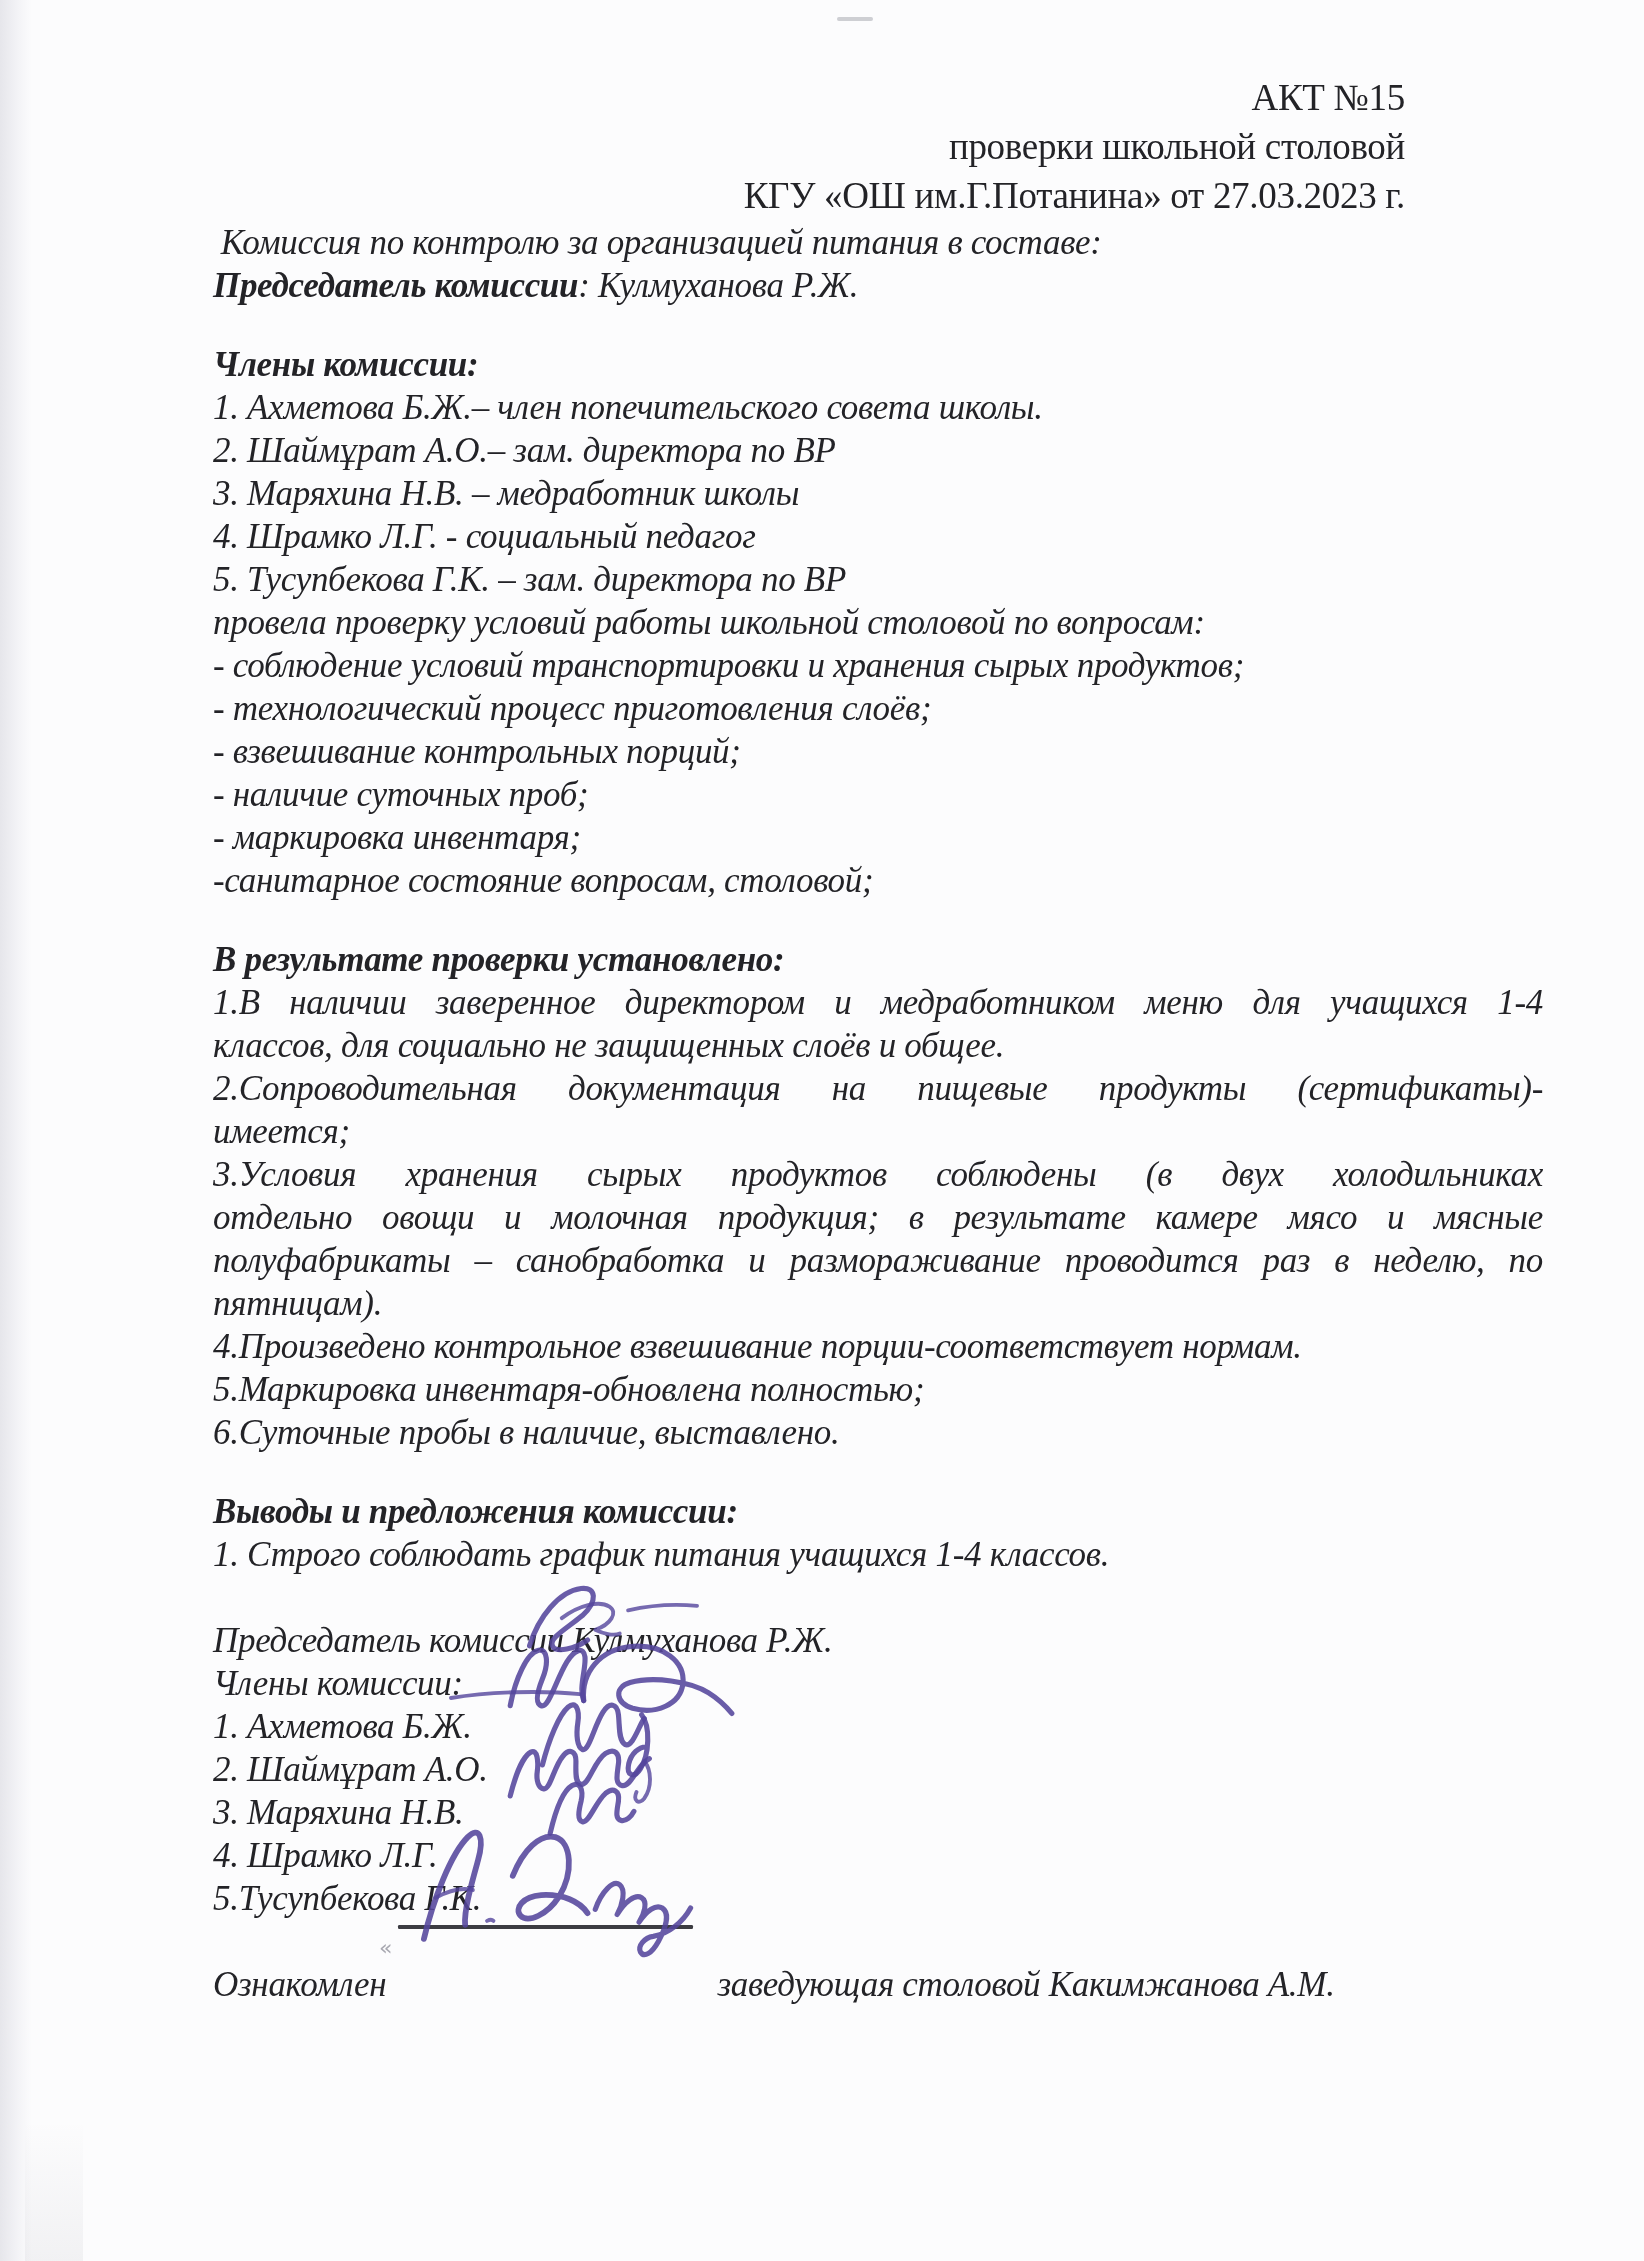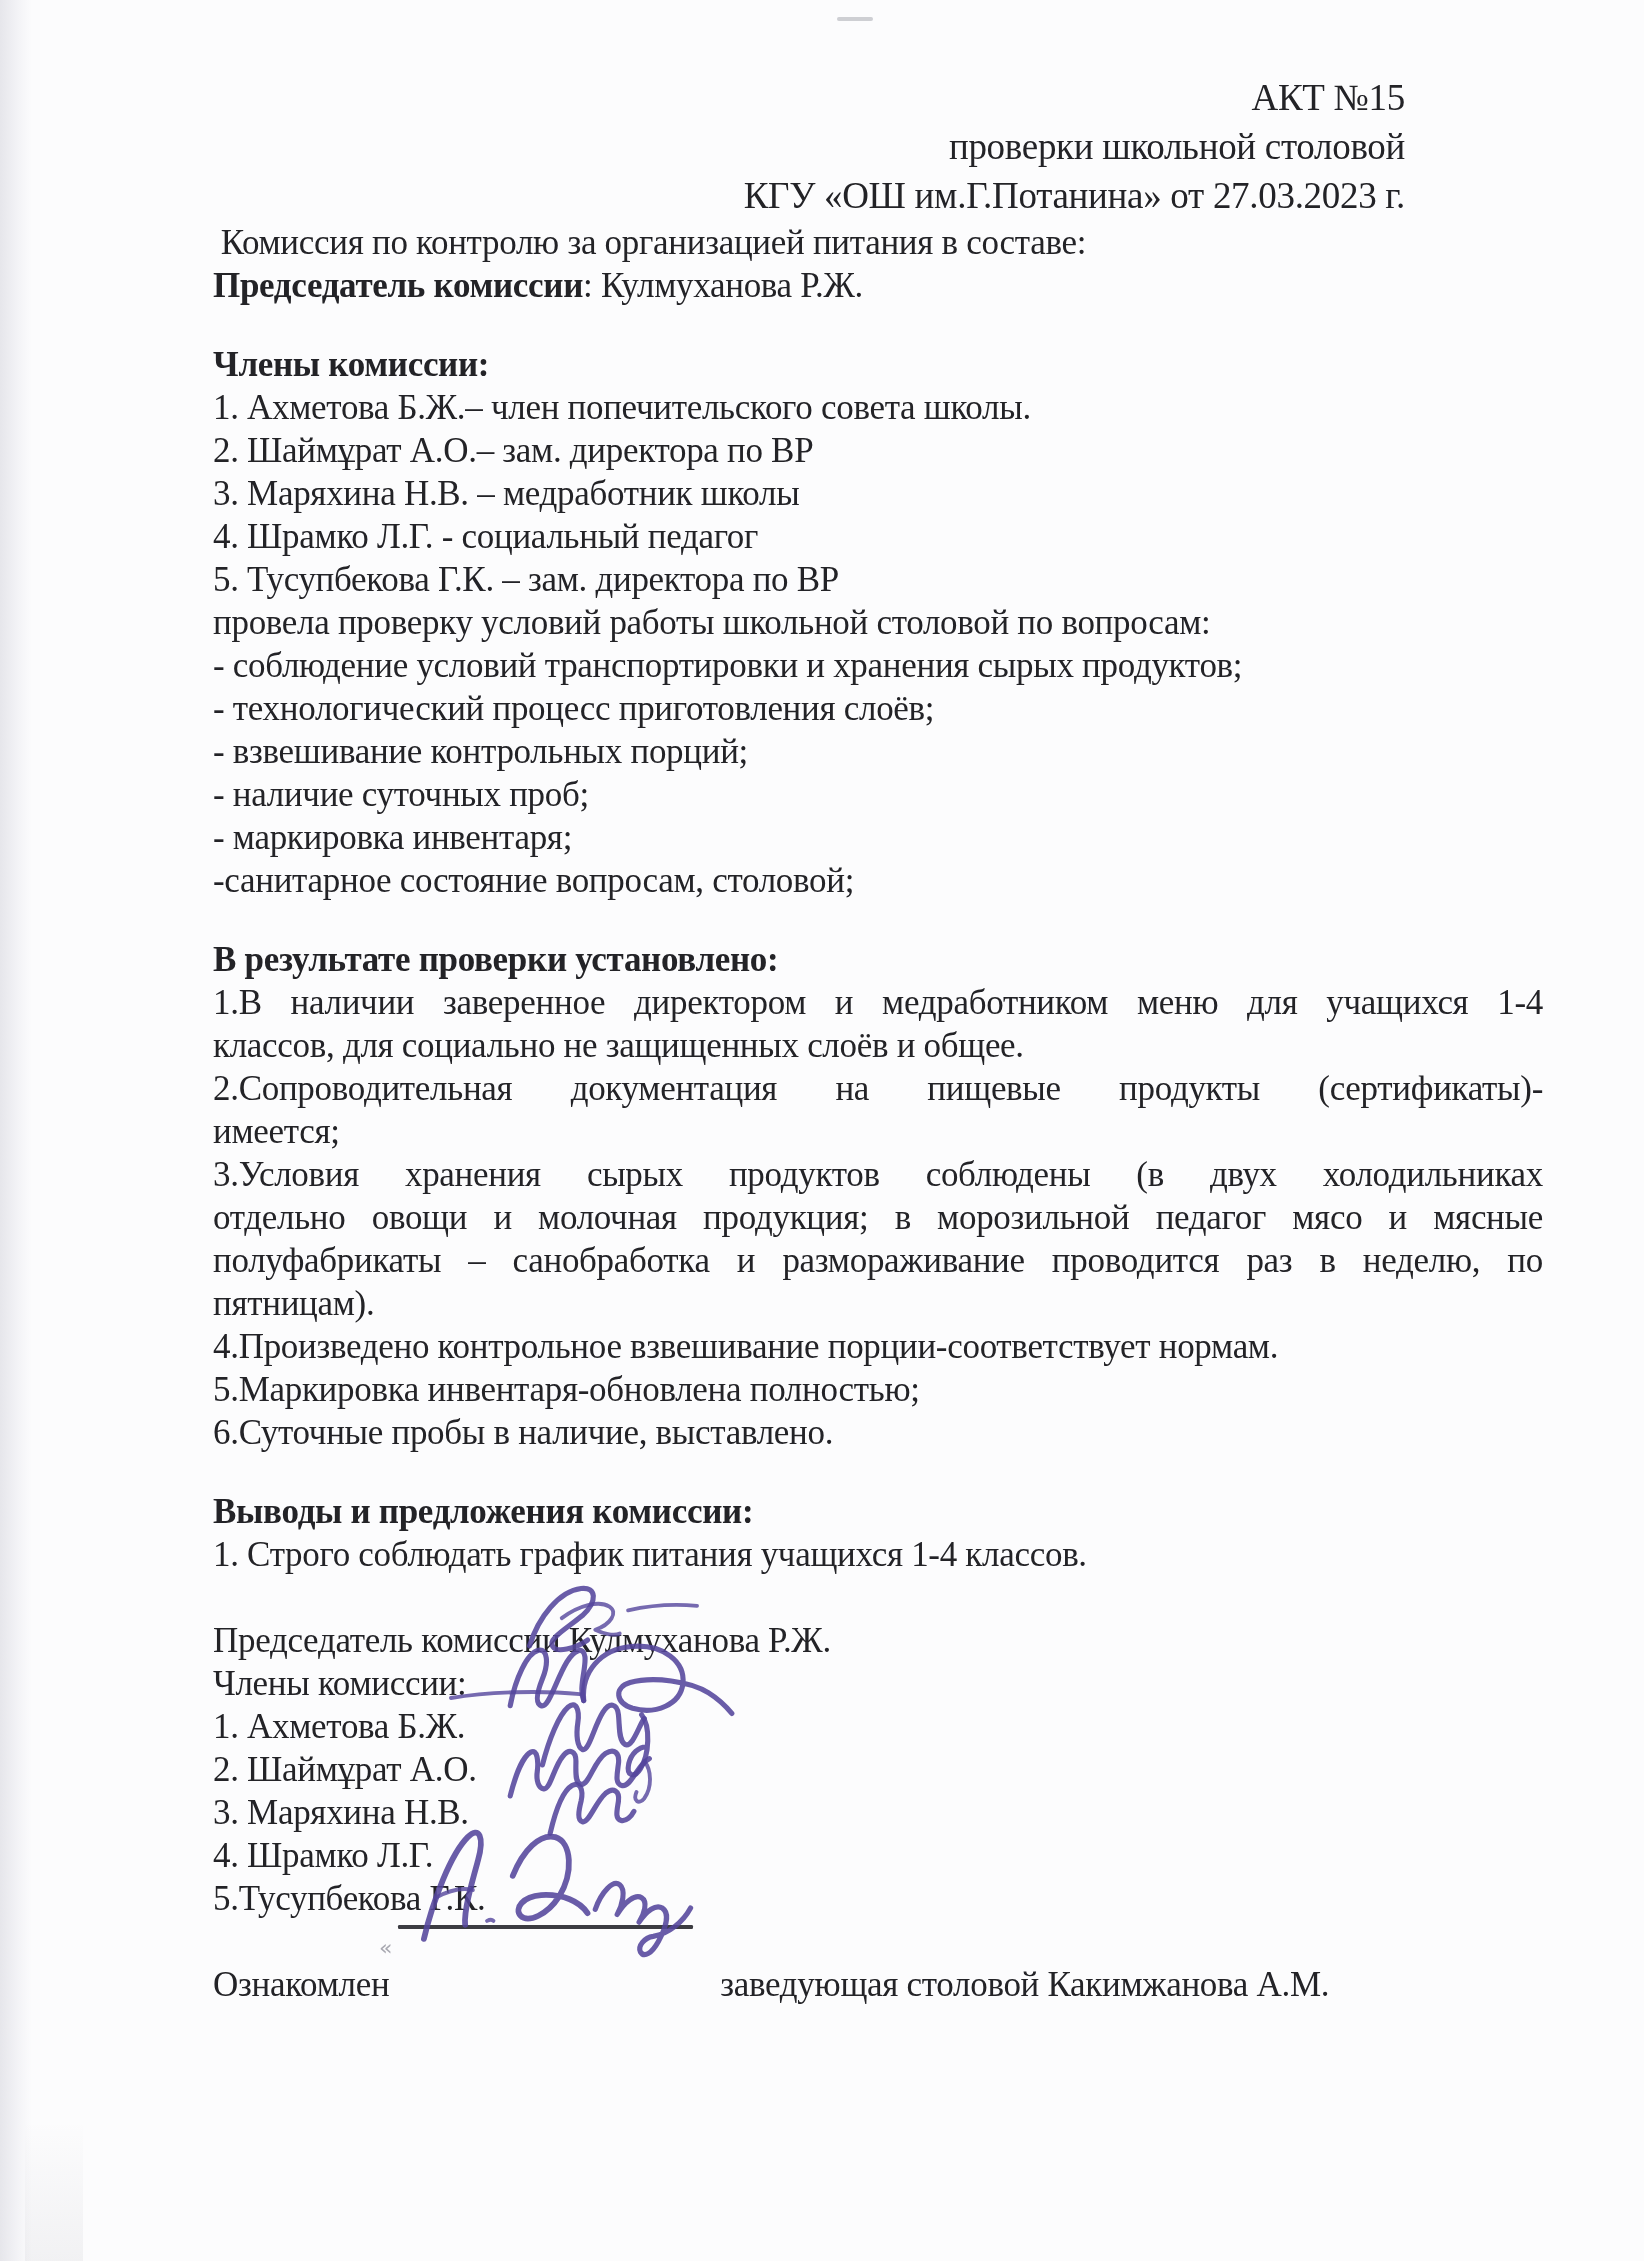--- a/index.html
+++ b/index.html
@@ -34,21 +34,21 @@
   .titles{
     position:absolute;left:213px;top:73px;width:1192px;
     text-align:right;font-size:37px;line-height:49px;
     letter-spacing:-0.3px;
   }
   
   .flow{
     position:absolute;left:213px;top:221px;width:1330px;
     font-size:35px;line-height:43px;letter-spacing:-0.3px;
   }
-  .ln{height:43px;white-space:nowrap;}
+  .ln{height:43px;white-space:nowrap;font-style:italic;}
   .ln.just{white-space:normal;text-align:justify;text-align-last:justify;}
   .ln.indent{padding-left:7.7px;}
   .b{font-weight:bold;margin-top:36px;}
   .spacer-underline{
     display:inline-block;width:303px;height:6.4px;
   }
   .tail-gap{margin-left:28px;}
   .sign-underline{
     position:absolute;left:398px;top:1925px;width:295px;height:3.9px;
     background:#3c3c42;border-radius:1.3px;
@@ -96,21 +96,21 @@
     <div class="ln">- взвешивание контрольных порций;</div>
     <div class="ln">- наличие суточных проб;</div>
     <div class="ln">- маркировка инвентаря;</div>
     <div class="ln">-санитарное состояние вопросам, столовой;</div>
     <div class="ln b">В результате проверки установлено:</div>
     <div class="ln just">1.В наличии заверенное директором и медработником меню для учащихся 1-4</div>
     <div class="ln">классов, для социально не защищенных слоёв и общее.</div>
     <div class="ln just">2.Сопроводительная документация на пищевые продукты (сертификаты)-</div>
     <div class="ln">имеется;</div>
     <div class="ln just">3.Условия хранения сырых продуктов соблюдены (в двух холодильниках</div>
-    <div class="ln just">отдельно овощи и молочная продукция; в морозильной педагог мясо и мясные</div>
+    <div class="ln just">отдельно овощи и молочная продукция; в результате камере мясо и мясные</div>
     <div class="ln just">полуфабрикаты – санобработка и размораживание проводится раз в неделю, по</div>
     <div class="ln">пятницам).</div>
     <div class="ln">4.Произведено контрольное взвешивание порции-соответствует нормам.</div>
     <div class="ln">5.Маркировка инвентаря-обновлена полностью;</div>
     <div class="ln">6.Суточные пробы в наличие, выставлено.</div>
     <div class="ln b">Выводы и предложения комиссии:</div>
     <div class="ln">1. Строго соблюдать график питания учащихся 1-4 классов.</div>
     <div class="ln"></div>
     <div class="ln">Председатель комиссии Кулмуханова Р.Ж.</div>
     <div class="ln">Члены комиссии:</div>

